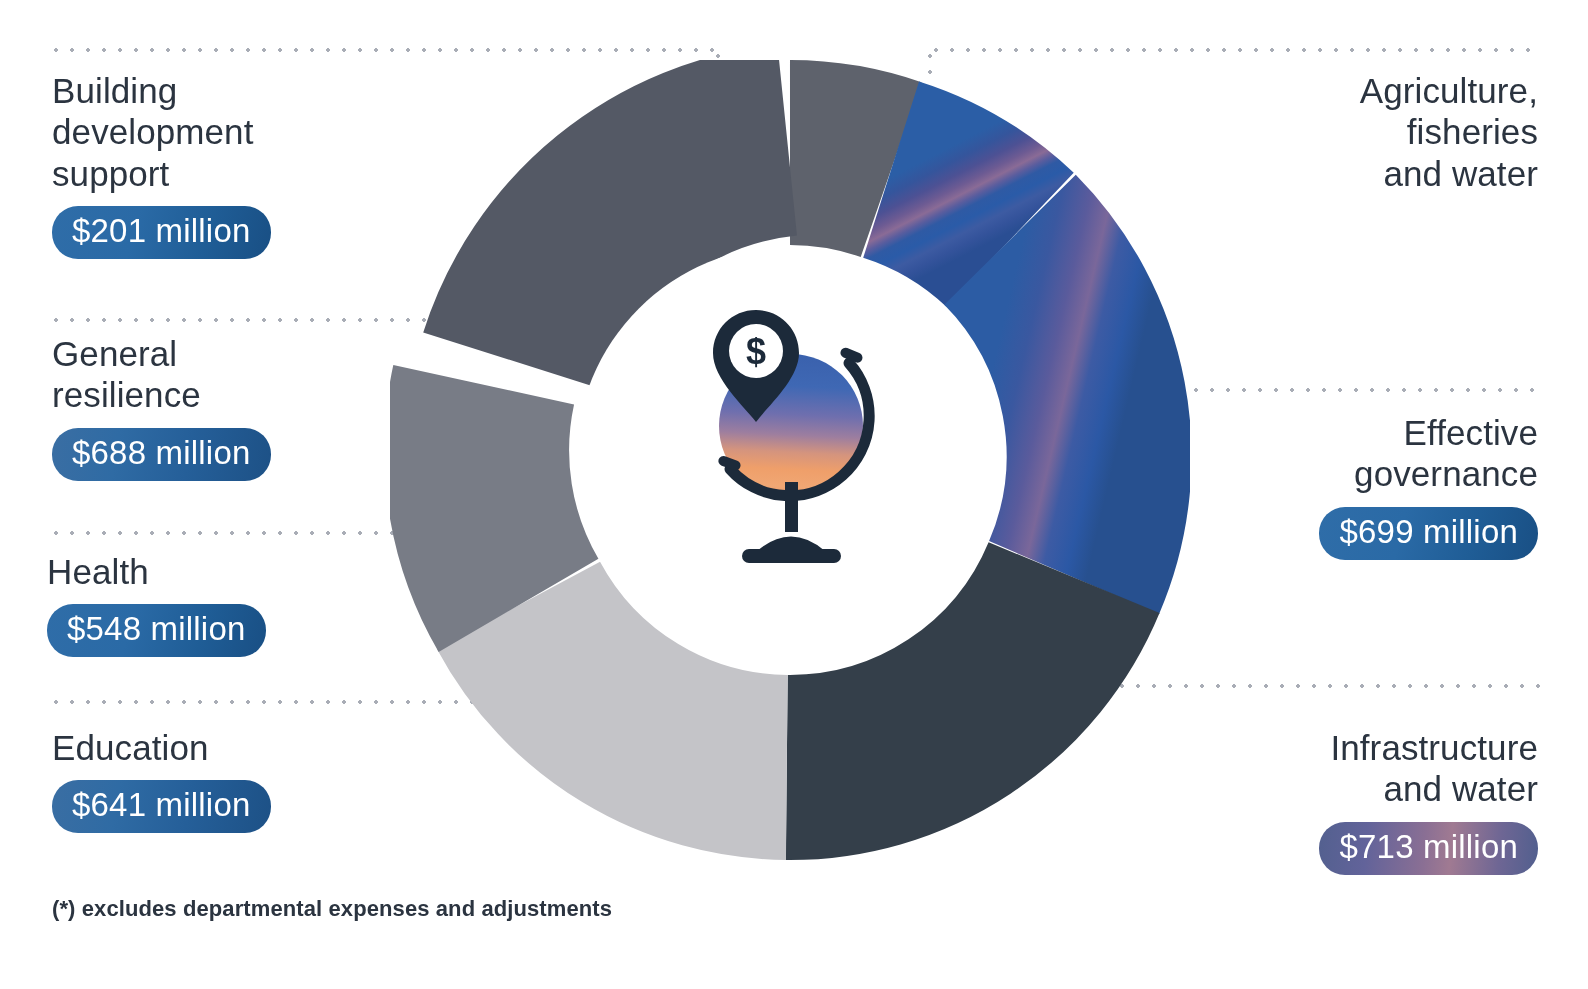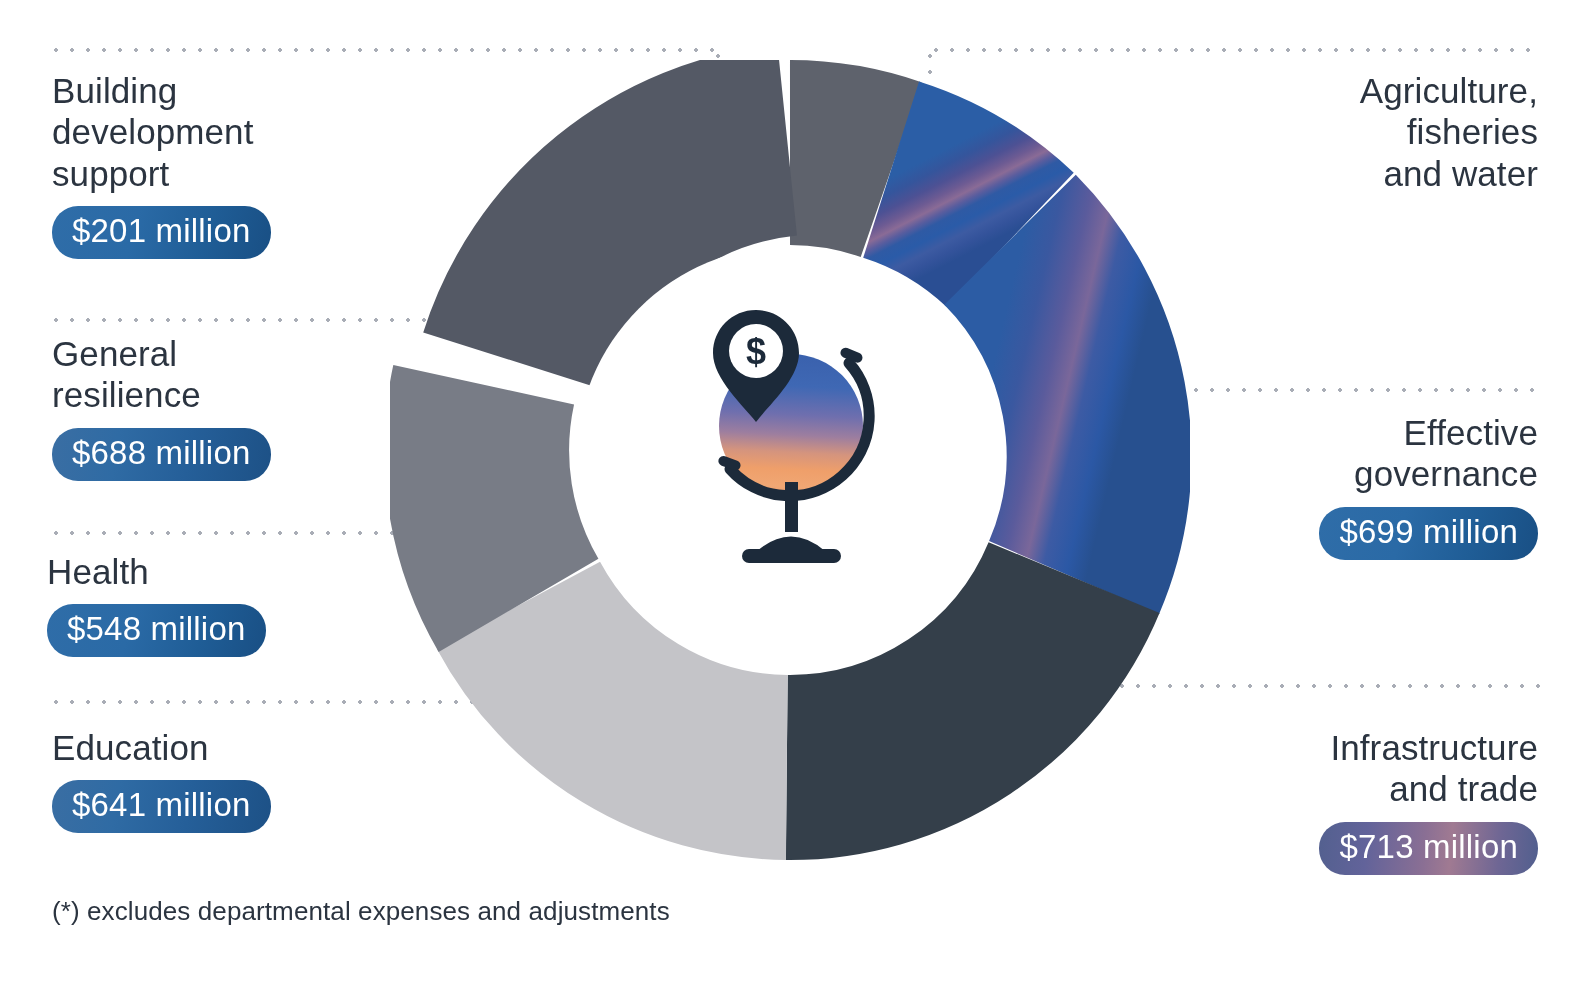--- a/index.html
+++ b/index.html
@@ -65,22 +65,22 @@
   }
   .pill.plum{
     background:linear-gradient(95deg,#53608f 0%,#62639a 22%,#8a6f94 48%,#a07a92 60%,#6e6694 82%,#515f8e 100%);
   }
 
   .label-block.right .pill{float:right;}
 
   .footnote{
     position:absolute;
     color:#2b3440;
-    font-size:26px;
-    font-weight:400;
+    font-size:22px;
+    font-weight:700;
     letter-spacing:.1px;
   }
 
   
   .donut-wrap{position:absolute;}
   .donut-svg{display:block;}
   .hole{fill:#ffffff;}
 
   
   .globe-wrap{position:absolute;}
@@ -216,19 +216,19 @@
   </div>
 
   <div class="label-block right" style="left:1200px;top:412px;width:338px;">
     <div class="cat">Effective
 governance</div>
     <div class="pill blue">$699 million</div>
   </div>
 
   <div class="label-block right" style="left:1200px;top:727px;width:338px;">
     <div class="cat">Infrastructure
-and trade</div>
+and water</div>
     <div class="pill plum">$713 million</div>
   </div>
 
   <div class="footnote" style="left:52px;top:896px;">(*) excludes departmental expenses and adjustments</div>
 
 </div>
 
 </body></html>

